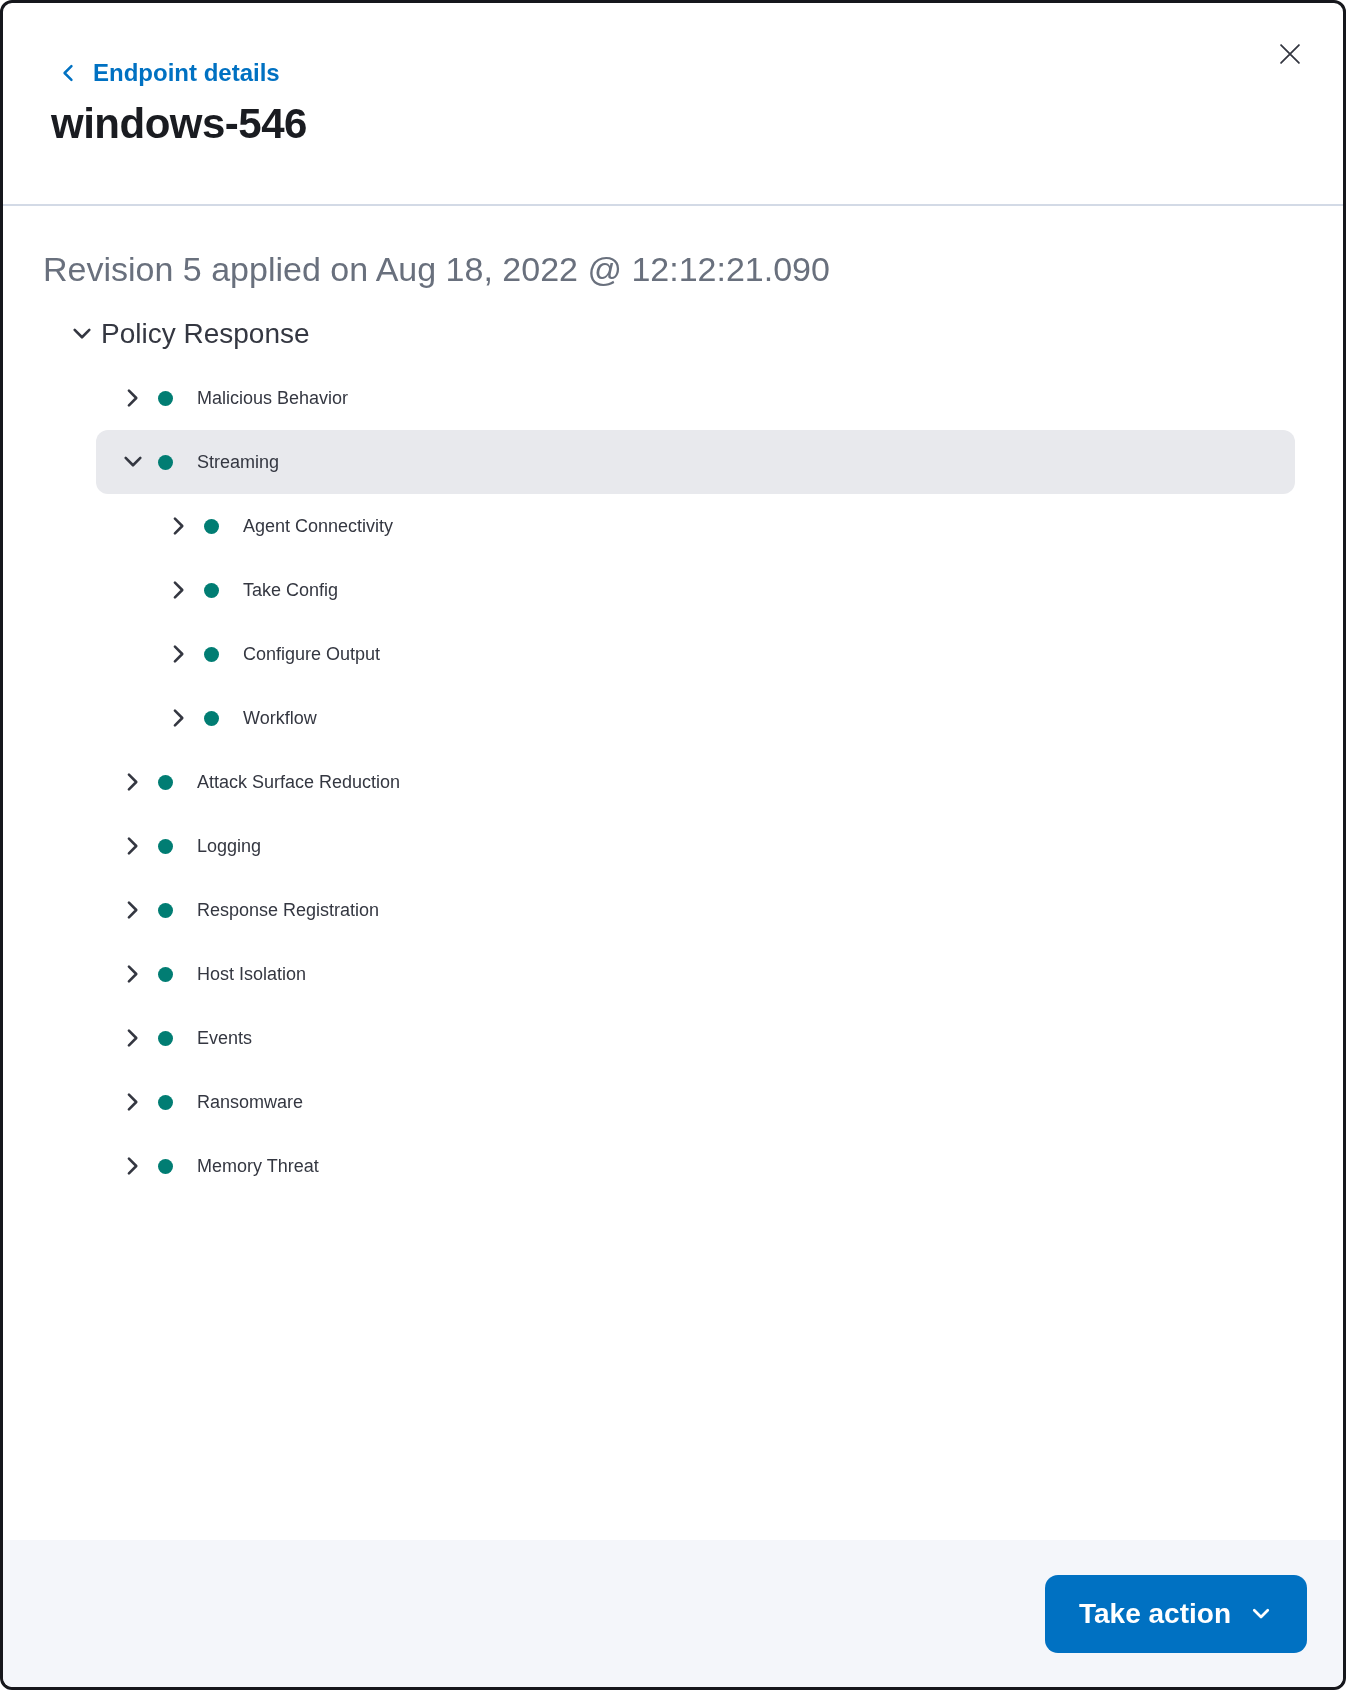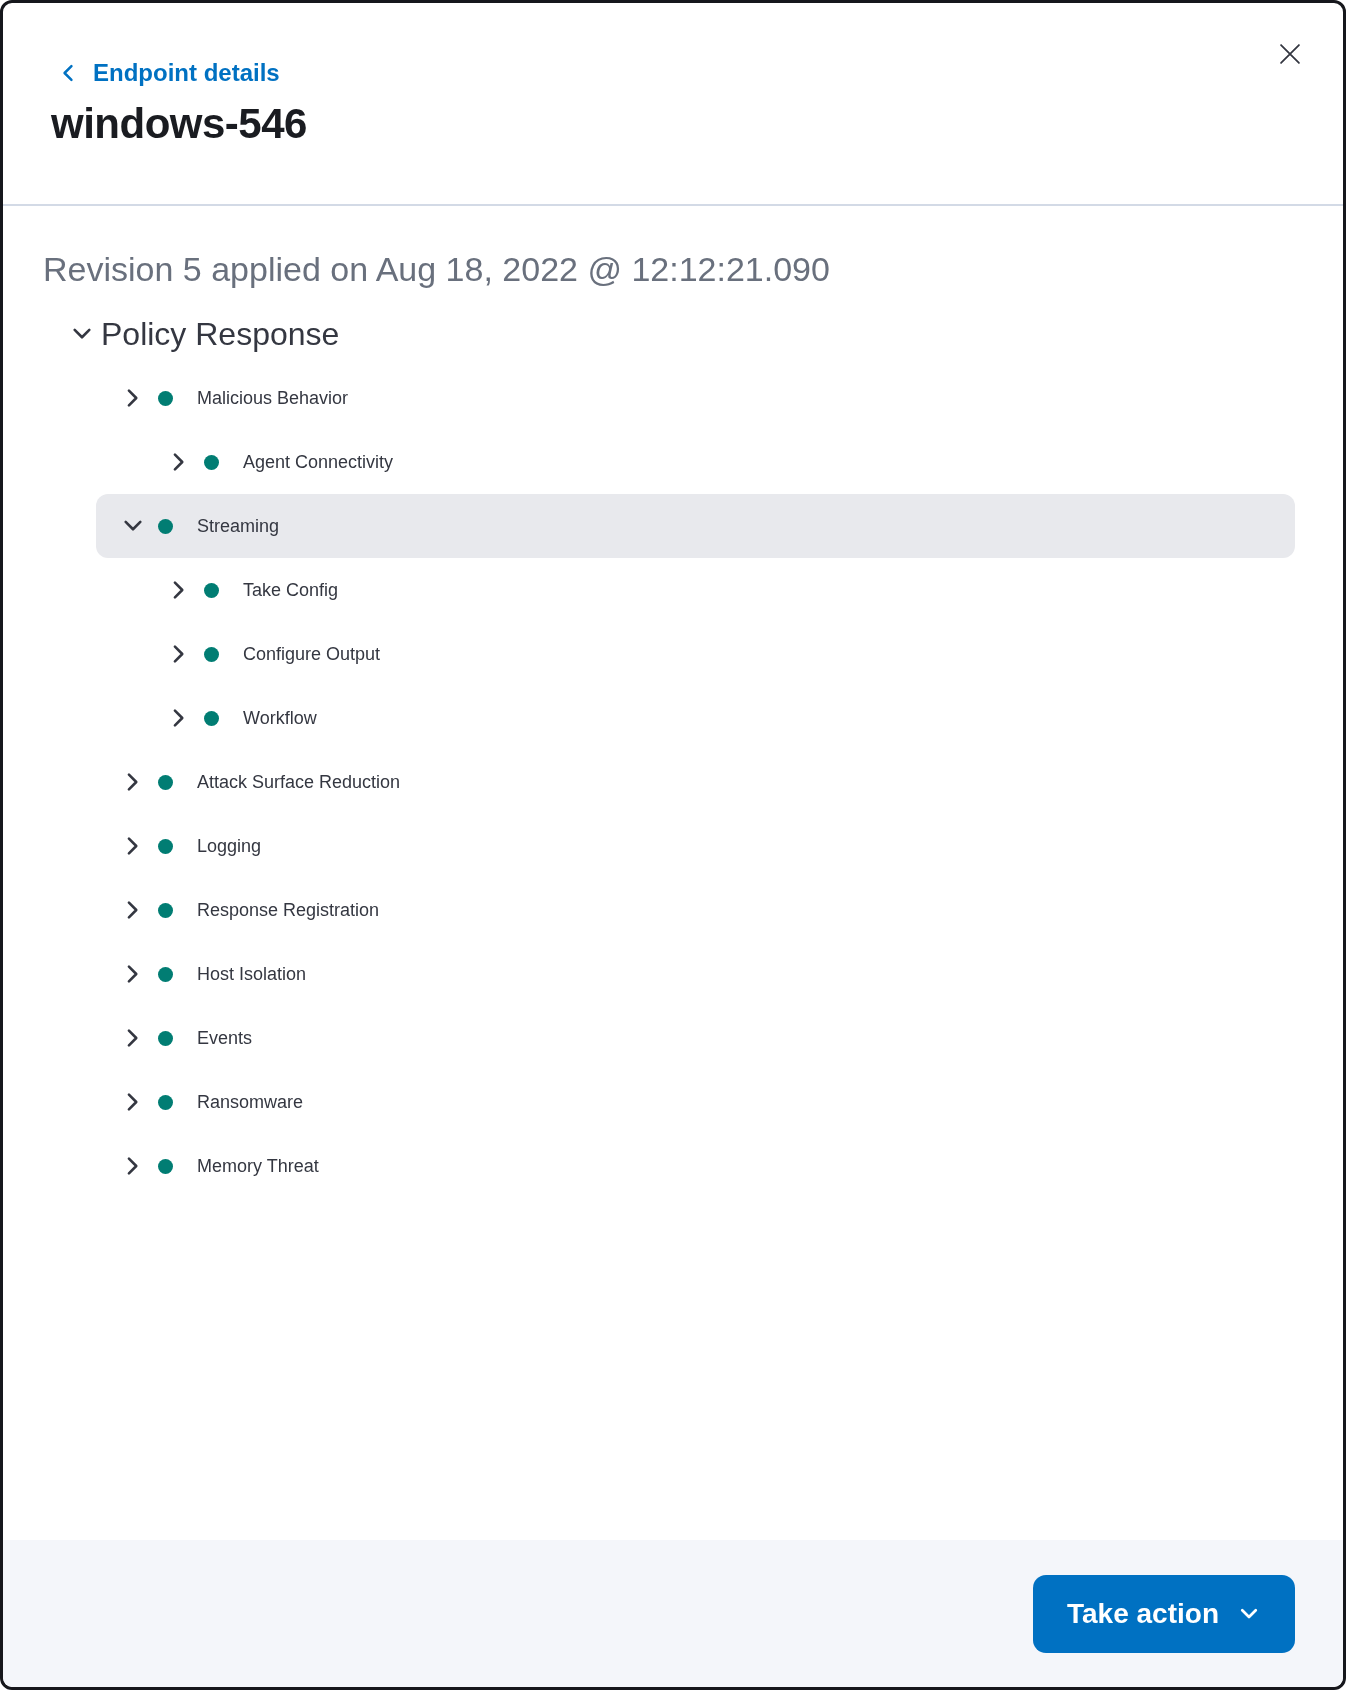--- a/index.html
+++ b/index.html
@@ -50,21 +50,21 @@
     font-size: 34px; line-height: 34px;
     color: var(--muted-text, #69707D);
   }
   .accordion { margin-top: 16px; }
   .tree-row {
     display: flex; align-items: center;
     height: 64px; cursor: pointer; border-radius: 12px;
     font-size: 18px;
     color: var(--text-dark, #343741);
   }
-  .accordion-root { margin-left: 26px; font-size: 32px; }
+  .accordion-root { margin-left: 26px; font-size: 28px; }
   .accordion-root .chev-box { margin-right: 6px; }
   .tree-children { margin-left: 53px; }
   .tree-row.level-1 { padding-left: 24px; }
   .tree-row.level-2 { padding-left: 70px; }
   .tree-row.selected { background: var(--selected-row-bg, #E8E9ED); }
   .chev-box {
     width: 26px; height: 26px; flex: 0 0 26px;
     display: flex; align-items: center; justify-content: center;
     margin-right: 12px;
   }
@@ -75,21 +75,21 @@
     background: var(--success-teal, #017D73);
     flex: 0 0 15px; margin-right: 24px;
   }
   .row-label { white-space: nowrap; }
   
   .footer {
     position: absolute; left: 0; right: 0; bottom: 0;
     height: 147px;
     background: var(--footer-bg, #F4F6FA);
     display: flex; align-items: center; justify-content: flex-end;
-    padding: 0 48px;
+    padding: 0 36px;
     border-radius: 0 0 9px 9px;
   }
   .take-action-btn {
     height: 78px; min-width: 250px;
     display: flex; align-items: center; justify-content: center; gap: 18px;
     background: var(--accent-blue, #0071C2);
     color: #ffffff; border: none; border-radius: 13px;
     font-family: inherit; font-size: 28px; font-weight: 700;
     padding: 0 34px; cursor: pointer;
   }
@@ -135,37 +135,37 @@
       <div class="tree-children" id="tree-children">
           <div class="tree-row level-1">
     <span class="chev-box">
       <svg width="26" height="26" viewBox="0 0 16 16">
         <path d="M5.5 3.5 L10 8 L5.5 12.5" fill="none" stroke="#343741" stroke-width="1.6" stroke-linecap="round" stroke-linejoin="round"></path>
       </svg>
     </span>
     <span class="status-dot"></span>
     <span class="row-label">Malicious Behavior</span>
   </div>
+          <div class="tree-row level-1 expanded selected">
+    <span class="chev-box">
+      <svg width="26" height="26" viewBox="0 0 16 16">
+        <path d="M5.5 3.5 L10 8 L5.5 12.5" fill="none" stroke="#343741" stroke-width="1.6" stroke-linecap="round" stroke-linejoin="round"></path>
+      </svg>
+    </span>
+    <span class="status-dot"></span>
+    <span class="row-label">Streaming</span>
+  </div>
           <div class="tree-row level-2">
     <span class="chev-box">
       <svg width="26" height="26" viewBox="0 0 16 16">
         <path d="M5.5 3.5 L10 8 L5.5 12.5" fill="none" stroke="#343741" stroke-width="1.6" stroke-linecap="round" stroke-linejoin="round"></path>
       </svg>
     </span>
     <span class="status-dot"></span>
     <span class="row-label">Agent Connectivity</span>
-  </div>
-          <div class="tree-row level-1 expanded selected">
-    <span class="chev-box">
-      <svg width="26" height="26" viewBox="0 0 16 16">
-        <path d="M5.5 3.5 L10 8 L5.5 12.5" fill="none" stroke="#343741" stroke-width="1.6" stroke-linecap="round" stroke-linejoin="round"></path>
-      </svg>
-    </span>
-    <span class="status-dot"></span>
-    <span class="row-label">Streaming</span>
   </div>
           <div class="tree-row level-2">
     <span class="chev-box">
       <svg width="26" height="26" viewBox="0 0 16 16">
         <path d="M5.5 3.5 L10 8 L5.5 12.5" fill="none" stroke="#343741" stroke-width="1.6" stroke-linecap="round" stroke-linejoin="round"></path>
       </svg>
     </span>
     <span class="status-dot"></span>
     <span class="row-label">Take Config</span>
   </div>

